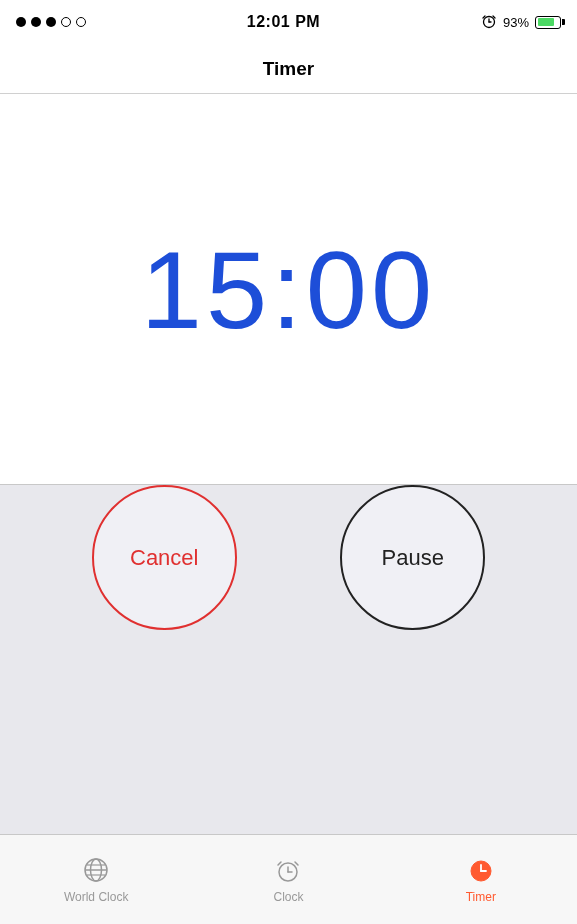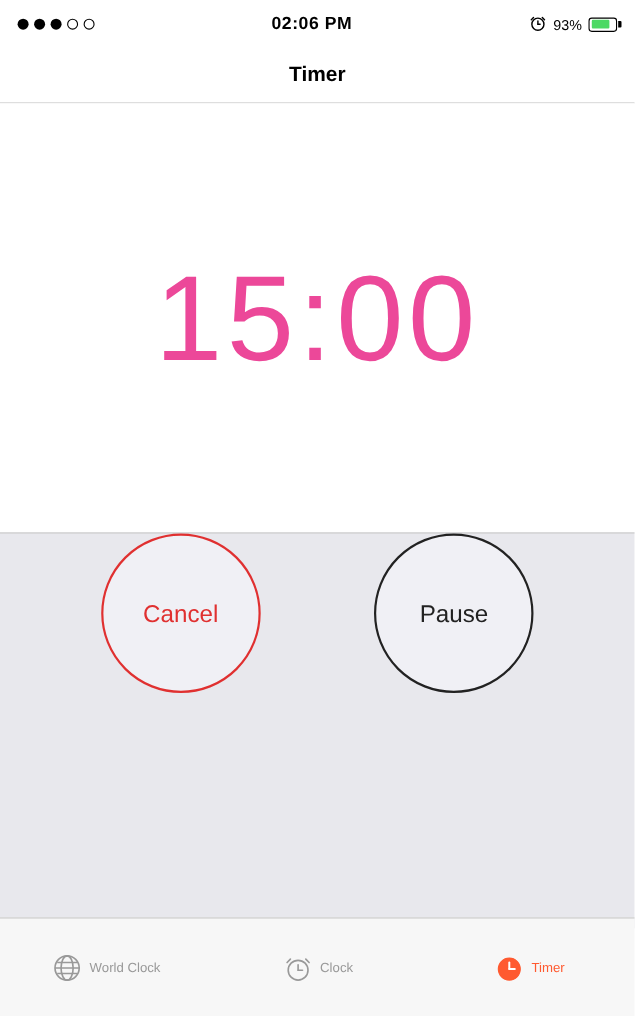--- a/index.html
+++ b/index.html
@@ -103,21 +103,21 @@
       width: 100%;
       height: 390px;
       background: #fff;
       display: flex;
       align-items: center;
       justify-content: center;
     }
     #timer-display {
       font-size: 110px;
       font-weight: 100;
-      color: #ec4899;
+      color: #1d4ed8;
       letter-spacing: 4px;
       font-family: -apple-system, 'Helvetica Neue', Helvetica, Arial, sans-serif;
     }
 
     
     #buttons-area {
       width: 100%;
       height: 360px;
       background: #e8e8ed;
       border-top: 1px solid #c8c8c8;
@@ -153,21 +153,21 @@
       width: 100%;
       height: 90px;
       background: #f7f7f7;
       border-top: 1px solid #c8c8c8;
       display: flex;
       align-items: stretch;
     }
     .tab-item {
       flex: 1;
       display: flex;
-      flex-direction: row;
+      flex-direction: column;
       align-items: center;
       justify-content: center;
       cursor: pointer;
       gap: 5px;
       color: #999;
     }
     .tab-item.active {
       color: #ff5a30;
     }
     .tab-label {
@@ -190,21 +190,21 @@
 <body>
 
 <div id="status-bar">
   <div class="status-dots">
     <div class="dot"></div>
     <div class="dot"></div>
     <div class="dot"></div>
     <div class="dot empty"></div>
     <div class="dot empty"></div>
   </div>
-  <div class="status-time">02:06 PM</div>
+  <div class="status-time">12:01 PM</div>
   <div class="status-right">
 
     <span>
       <svg width="16" height="16" viewBox="0 0 16 16" fill="none" xmlns="http://www.w3.org/2000/svg">
         <circle cx="8" cy="9" r="5.5" stroke="#000" stroke-width="1.3"></circle>
         <line x1="8" y1="9" x2="8" y2="6" stroke="#000" stroke-width="1.3" stroke-linecap="round"></line>
         <line x1="8" y1="9" x2="10" y2="9" stroke="#000" stroke-width="1.3" stroke-linecap="round"></line>
         <line x1="4" y1="3" x2="2" y2="5" stroke="#000" stroke-width="1.3" stroke-linecap="round"></line>
         <line x1="12" y1="3" x2="14" y2="5" stroke="#000" stroke-width="1.3" stroke-linecap="round"></line>
       </svg>

